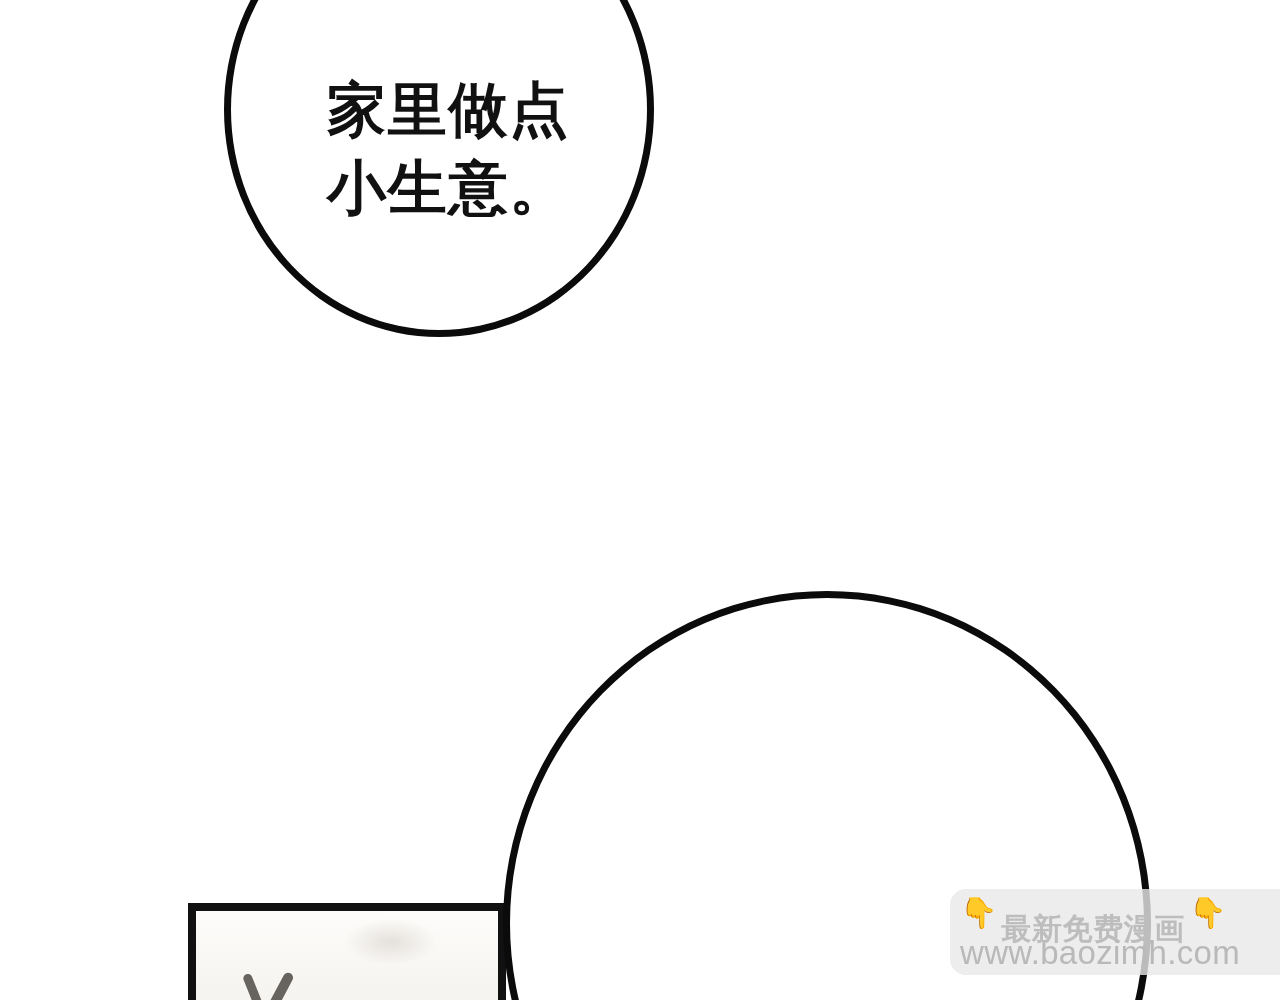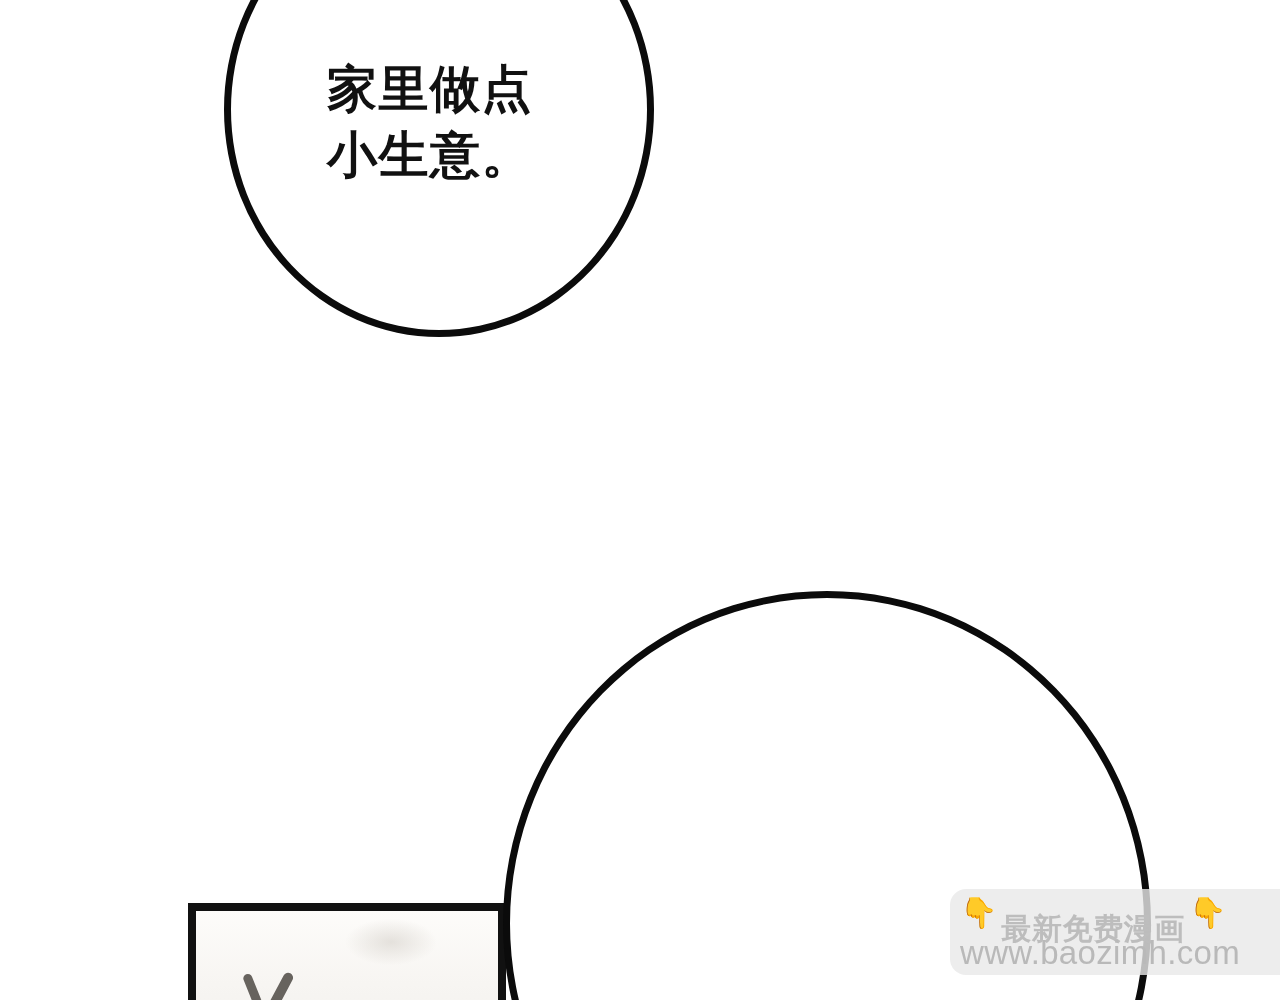--- a/index.html
+++ b/index.html
@@ -75,22 +75,22 @@
     position: absolute;
     color: #111111;
     font-weight: 700;
     letter-spacing: 0.02em;
     white-space: pre-line;
     text-align: left;
     line-height: 1.32;
   }
   .text-1 {
     left: 327px;
-    top: 56px;
-    font-size: 50px;
+    top: 72px;
+    font-size: 59px;
     letter-spacing: .03em;
   }
   .text-2 {
     left: 623px;
     top: 778px;
     font-size: 50px;
     letter-spacing: .01em;
   }
 
   

